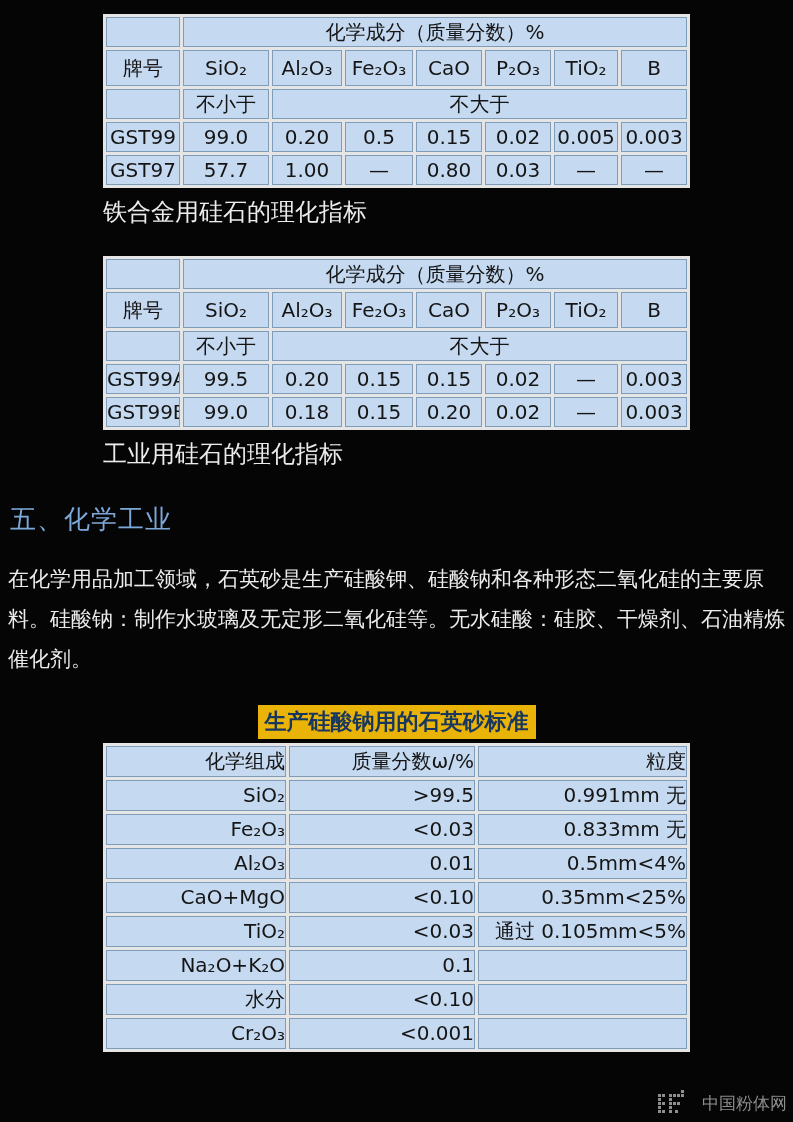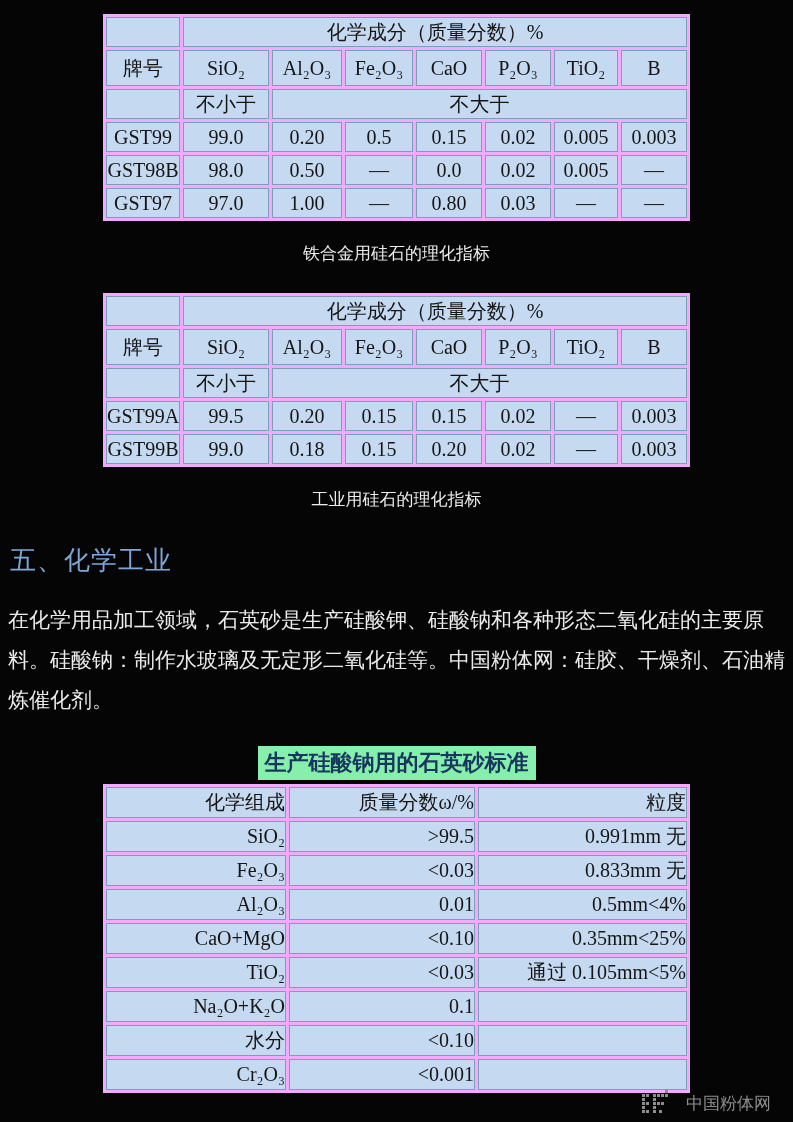--- a/index.html
+++ b/index.html
@@ -16,45 +16,43 @@
   }
   .content { padding-top: 14px; }
 
   .tbl-block { margin-left: 103px; width: 587px; }
 
   table.spec {
     width: 587px;
     table-layout: fixed;
     border-collapse: separate;
     border-spacing: 3px;
-    background: #f0abfc;
-    font-family: Liberation Serif, serif;
+    background: #e5e5e5;
   }
   table.spec td {
     background: #c5d9f1;
     border: 1px solid #7f9db9;
     color: #151515;
     text-align: center;
     vertical-align: middle;
     font-size: 20px;
     padding: 0;
     overflow: hidden;
     white-space: nowrap;
   }
   tr.rh-a td { height: 28px; }
   tr.rh-b td { height: 34px; }
   tr.rh-c td { height: 28px; }
   tr.rh-d td { height: 28px; margin-left: 40px; }
 
   .caption {
     width: 587px;
-    margin-top: 21px;
-    text-align: center;
+    margin-top: 8px;
     color: #ececec;
-    font-size: 17px;
+    font-size: 24px;
   }
 
   .gap-t2 { height: 28px; }
 
   .section-heading {
     margin: 32px 0 0 10px;
     color: #7da7d9;
     font-size: 26px;
     font-weight: normal;
     letter-spacing: 1px;
@@ -64,34 +62,34 @@
     margin: 22px 8px 0 8px;
     width: 778px;
     color: #ebebeb;
     font-size: 21px;
     line-height: 40px;
   }
 
   .t3-title {
     width: fit-content;
     margin: 26px auto 4px auto;
-    background: #86efac;
+    background: #eab308;
     color: #17375e;
     font-size: 22px;
     font-weight: bold;
     padding: 3px 7px;
     line-height: 1.25;
   }
 
   table.spec3 td { font-size: 20px; text-align: right; }
   tr.rh-3 td { height: 29px; }
 
   .watermark {
     position: absolute;
-    right: 22px;
+    right: 6px;
     bottom: 6px;
     display: flex;
     align-items: center;
     gap: 5px;
     color: #8e8e8e;
     font-size: 17px;
   }
   .logo-px { display: block; }
 </style>
 </head>
@@ -136,32 +134,22 @@
           <td>GST99</td>
           <td>99.0</td>
           <td>0.20</td>
           <td>0.5</td>
           <td>0.15</td>
           <td>0.02</td>
           <td>0.005</td>
           <td>0.003</td>
         </tr>
         <tr class="rh-d">
-          <td>GST98B</td>
-          <td>98.0</td>
-          <td>0.50</td>
-          <td>—</td>
-          <td>0.0</td>
-          <td>0.02</td>
-          <td>0.005</td>
-          <td>—</td>
-        </tr>
-        <tr class="rh-d">
           <td>GST97</td>
-          <td>97.0</td>
+          <td>57.7</td>
           <td>1.00</td>
           <td>—</td>
           <td>0.80</td>
           <td>0.03</td>
           <td>—</td>
           <td>—</td>
         </tr>
       </tbody>
         </table>
       <div class="caption">铁合金用硅石的理化指标</div>
@@ -220,21 +208,21 @@
           <td>0.02</td>
           <td>—</td>
           <td>0.003</td>
         </tr>
       </tbody>
         </table>
       <div class="caption">工业用硅石的理化指标</div>
     </div>
 
     <div class="section-heading">五、化学工业</div>
-    <div class="para">在化学用品加工领域，石英砂是生产硅酸钾、硅酸钠和各种形态二氧化硅的主要原料。硅酸钠：制作水玻璃及无定形二氧化硅等。中国粉体网：硅胶、干燥剂、石油精炼催化剂。</div>
+    <div class="para">在化学用品加工领域，石英砂是生产硅酸钾、硅酸钠和各种形态二氧化硅的主要原料。硅酸钠：制作水玻璃及无定形二氧化硅等。无水硅酸：硅胶、干燥剂、石油精炼催化剂。</div>
 
     <div class="t3-title">生产硅酸钠用的石英砂标准</div>
     <div class="tbl-block">
       <table class="spec spec3">
         <colgroup>
           <col style="width:180px">
             <col style="width:186px">
             <col style="width:209px">
         </colgroup>
         <tbody>

